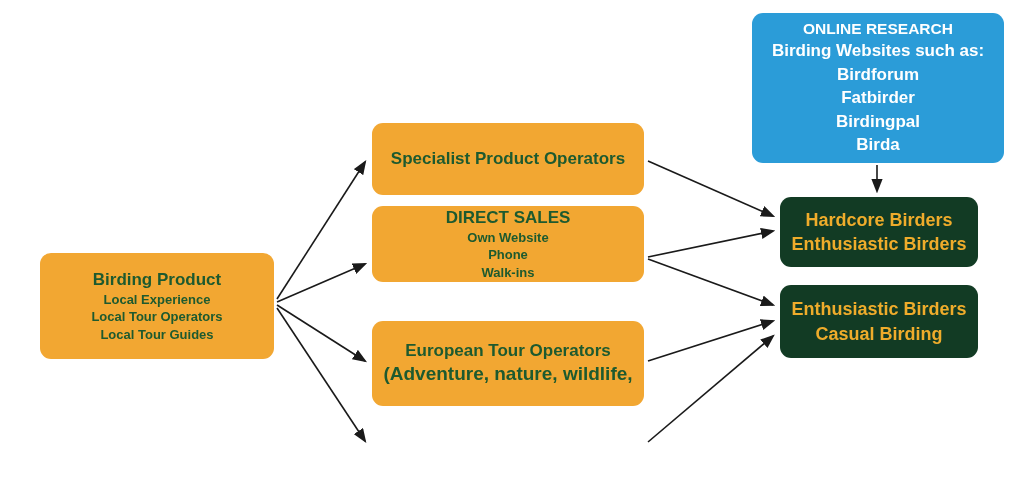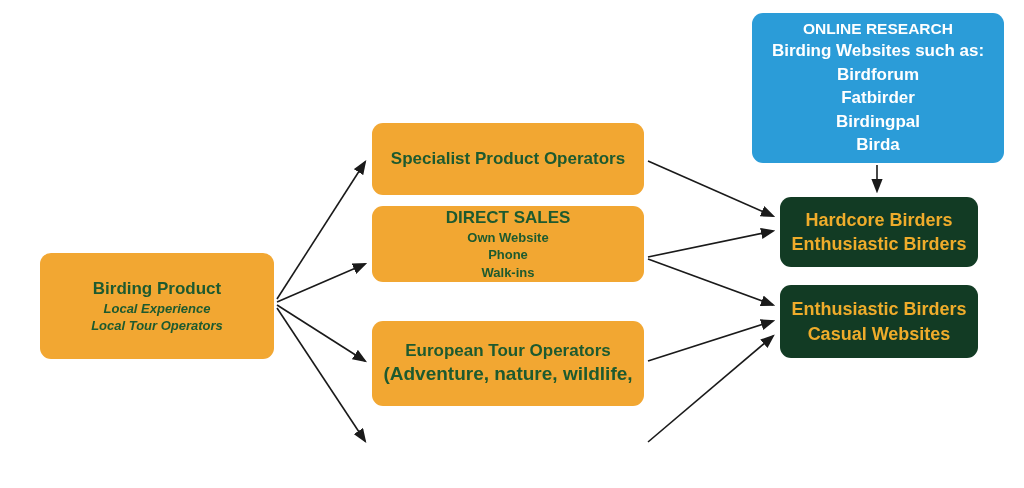--- a/index.html
+++ b/index.html
@@ -22,21 +22,21 @@
     text-align: center;
     padding: 6px 10px;
     font-weight: bold;
   }
   .node--orange { background: var(--orange); color: var(--green-text); }
   .node--blue   { background: var(--blue);   color: #ffffff; }
   .node--green  { background: var(--dark-green); color: var(--gold-text); }
 
   .title   { font-size: 17px; line-height: 1.3; font-weight: bold; }
   .line    { font-size: 13px; line-height: 1.32; font-weight: bold; }
-  .line--italic { font-style: italic; }
+  .line--italic { }
 
   
   #birding-product        { left: 40px;  top: 253px; width: 234px; height: 106px; }
   #specialist-operators   { left: 372px; top: 123px; width: 272px; height: 72px;  }
   #direct-sales           { left: 372px; top: 206px; width: 272px; height: 76px; }
   #european-operators     { left: 372px; top: 321px; width: 272px; height: 85px; text-align: right;  }
   #otas                   { left: 372px; top: 418px; width: 272px; height: 49px;  }
   #online-research        { left: 752px; top: 13px;  width: 252px; height: 150px; }
   #hardcore-birders       { left: 780px; top: 197px; width: 198px; height: 70px;  }
   #casual-birders         { left: 780px; top: 285px; width: 198px; height: 73px;  }
@@ -74,20 +74,21 @@
     <line x1="648" y1="259" x2="773" y2="305" marker-end="url(#ah)"></line>
     <line x1="648" y1="361" x2="773" y2="321" marker-end="url(#ah)"></line>
     <line x1="648" y1="442" x2="773" y2="336" marker-end="url(#ah)"></line>
     <line x1="877" y1="165" x2="877" y2="191" marker-end="url(#ah)"></line>
   </svg>
 
   <div class="node node--orange" id="birding-product">
     <div class="title">Birding Product</div>
     <div class="line line--italic">Local Experience</div>
     <div class="line line--italic">Local Tour Operators</div>
+    <div class="line line--italic">Local Tour Guides</div>
   </div>
 
   <div class="node node--orange" id="specialist-operators">
     <div class="title">Specialist Product Operators</div>
   </div>
 
   <div class="node node--orange" id="direct-sales">
     <div class="title">DIRECT SALES</div>
     <div class="line">Own Website</div>
     <div class="line">Phone</div>
@@ -109,16 +110,16 @@
     <div class="line">Birda</div>
   </div>
 
   <div class="node node--green" id="hardcore-birders">
     <div class="line">Hardcore Birders</div>
     <div class="line">Enthusiastic Birders</div>
   </div>
 
   <div class="node node--green" id="casual-birders">
     <div class="line">Enthusiastic Birders</div>
-    <div class="line">Casual Websites</div>
+    <div class="line">Casual Birding</div>
   </div>
 
 </div>
 
 </body></html>

